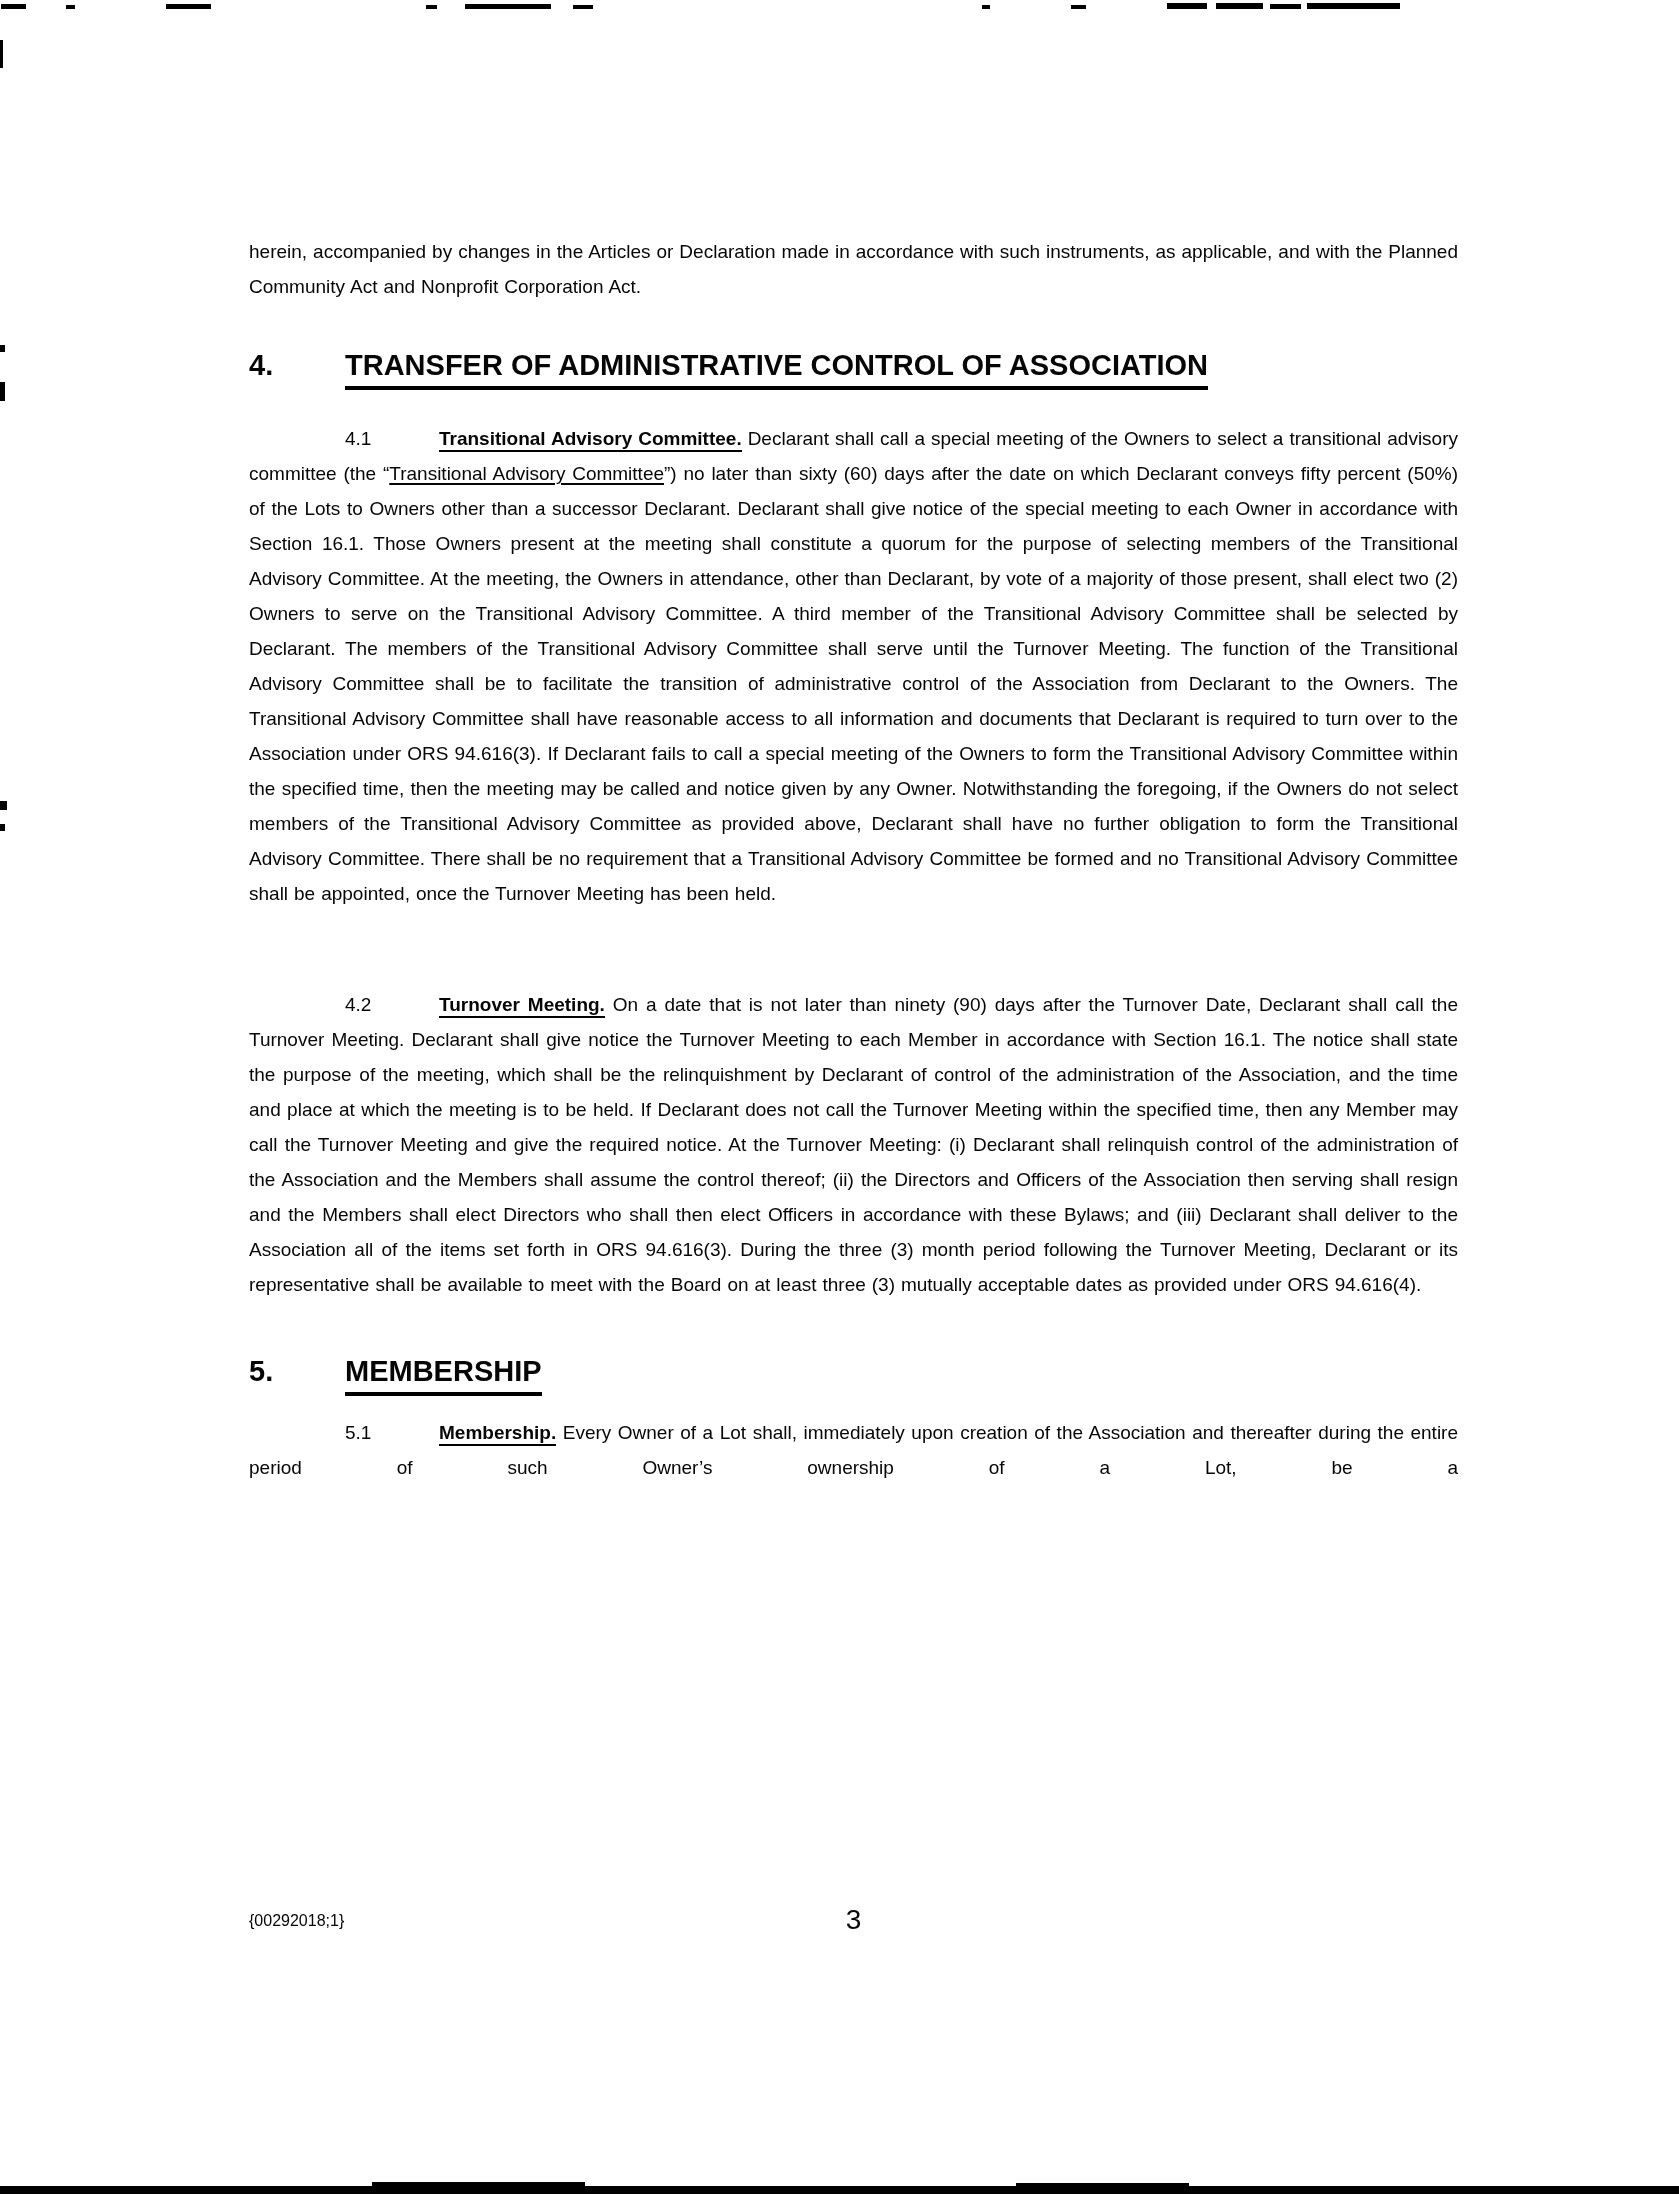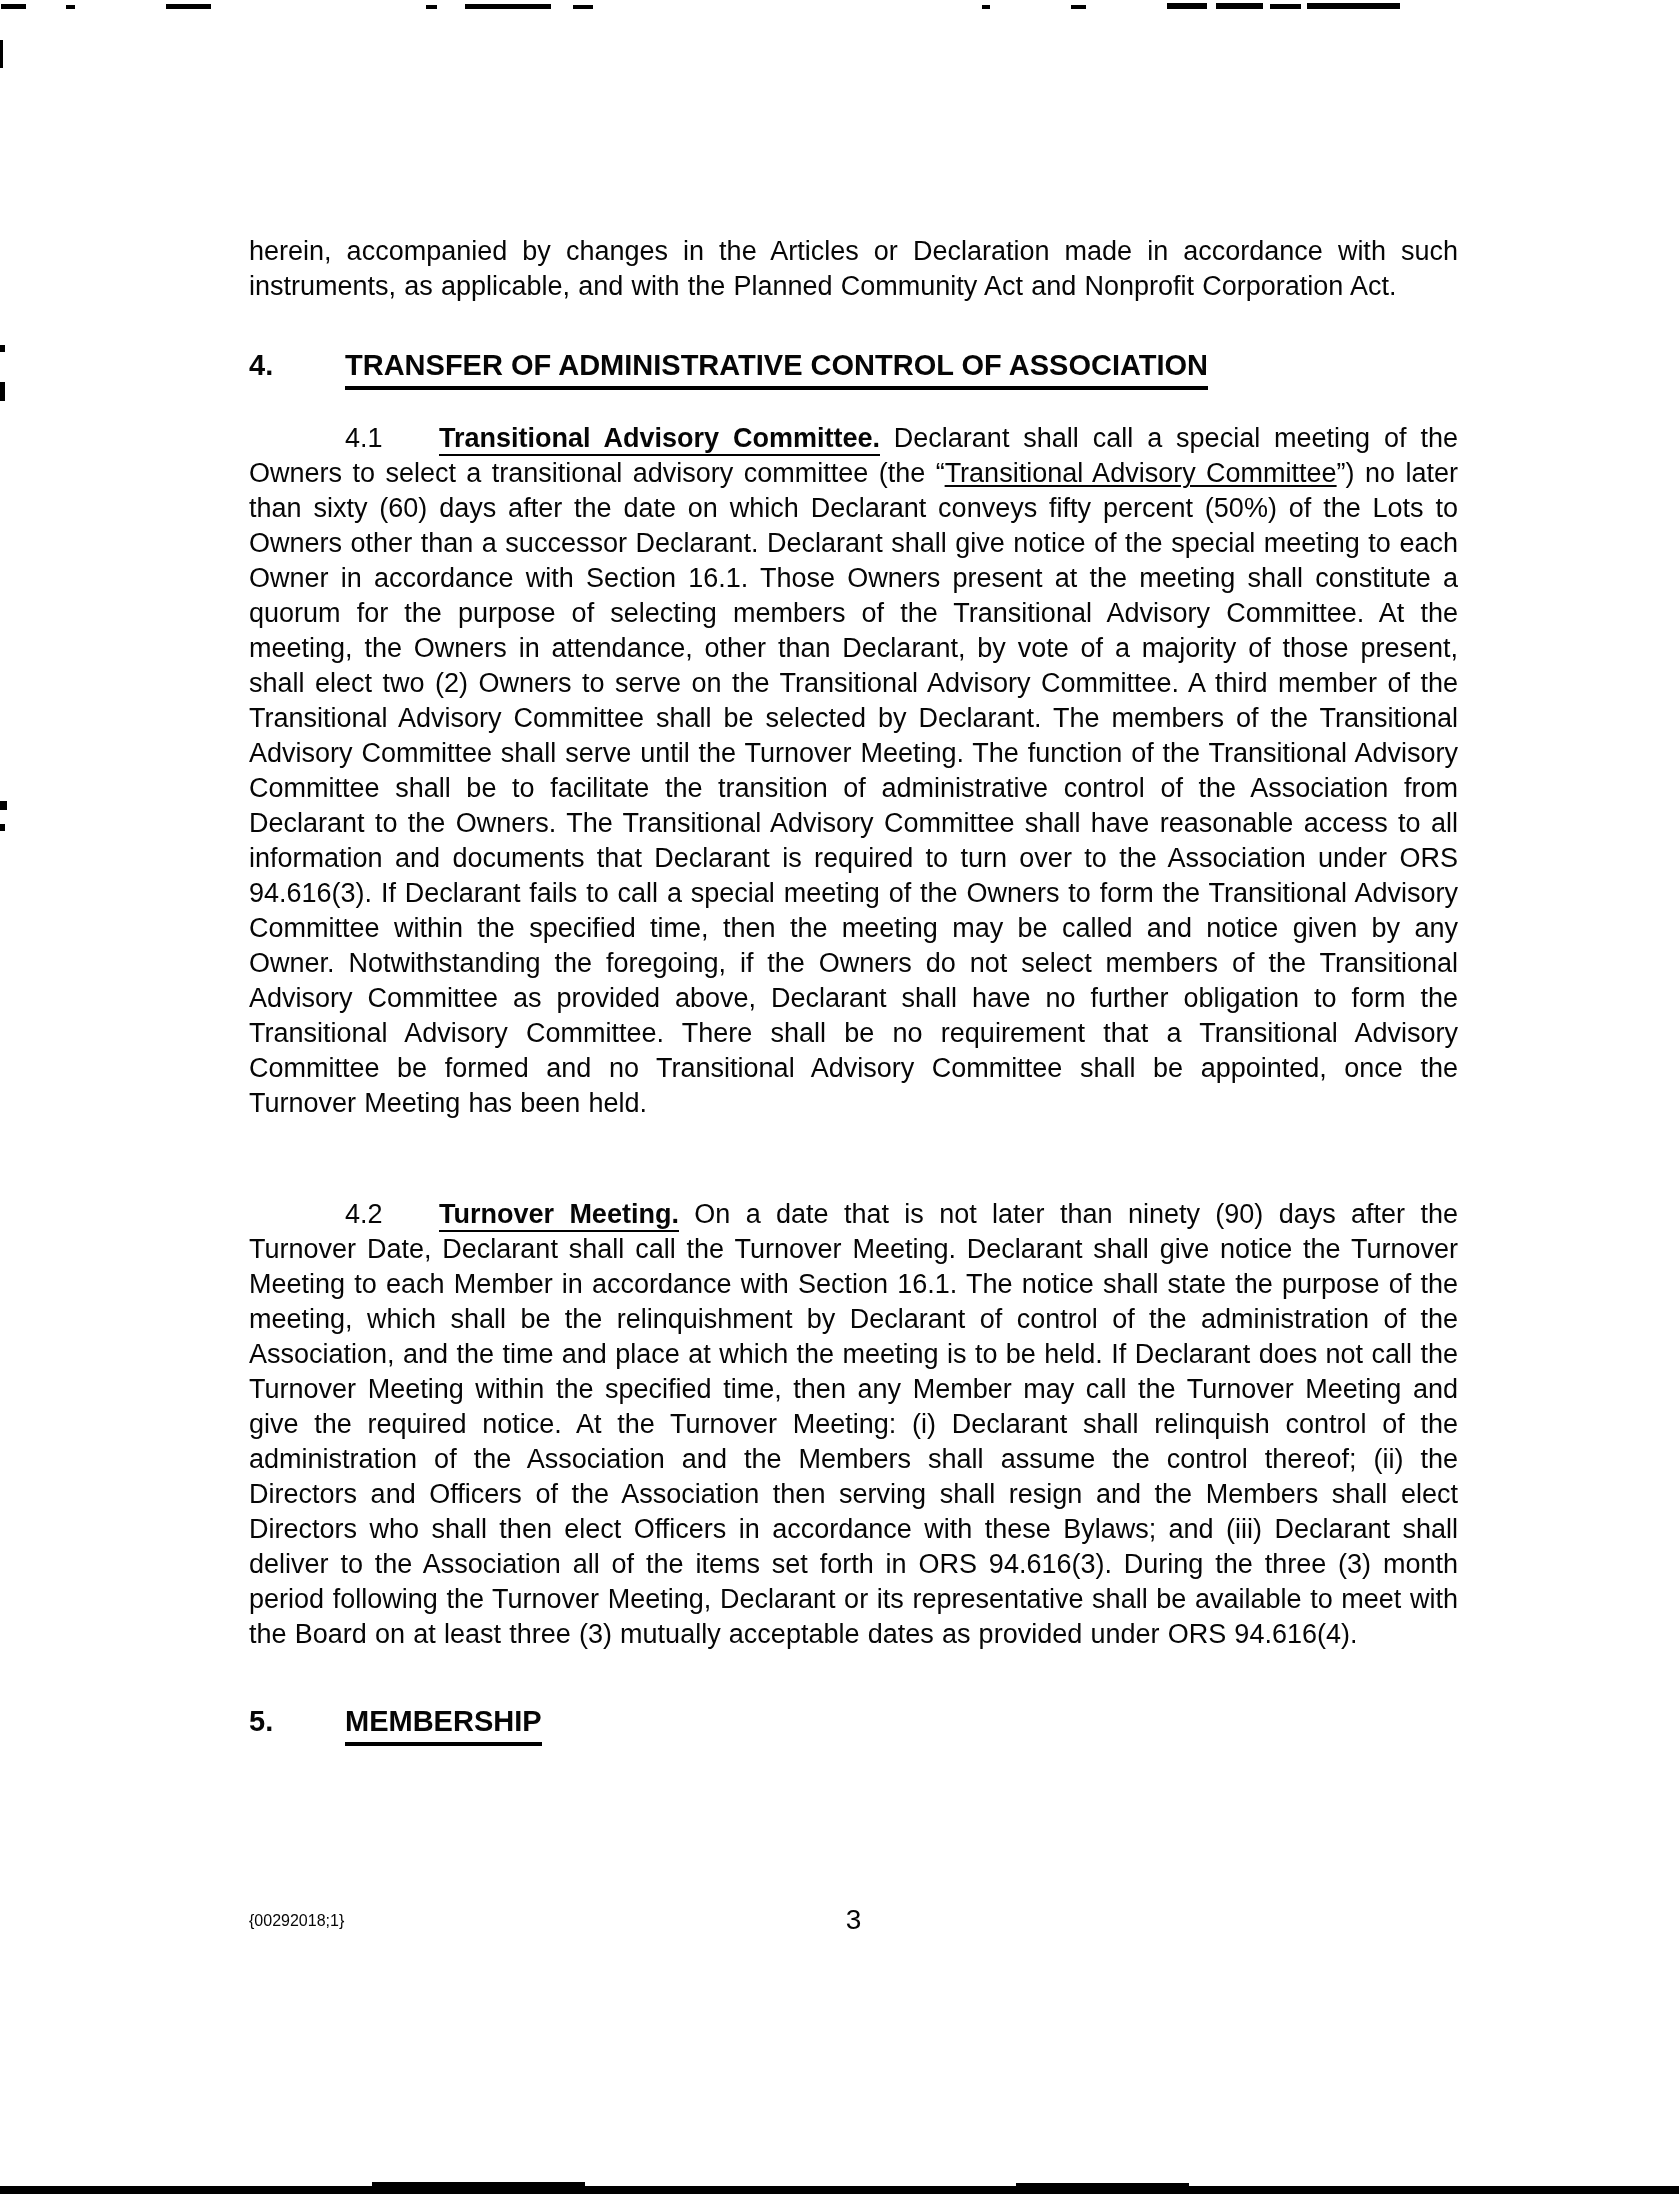--- a/index.html
+++ b/index.html
@@ -20,21 +20,21 @@
     inset: 0;
     background: #ffffff;
   }
   .content {
     position: absolute;
     left: 249px;
     top: 0;
     width: 1209px;
   }
   .body-text {
-    font-size: 27px;
+    font-size: 19px;
     line-height: 35px;
     text-align: justify;
     margin: 0;
     letter-spacing: 0;
     word-spacing: 0.7px;
   }
   .intro {
     margin-top: 234px;
   }
   .para {
@@ -136,20 +136,21 @@
     </div>
 
     <p class="body-text para para-4-1"><span class="pnum">4.1</span><span><span class="seg-heading">Transitional Advisory Committee.</span><span class="seg-plain">  Declarant shall call a special meeting of the Owners to select a transitional advisory committee (the “</span><span class="seg-underline">Transitional Advisory Committee</span><span class="seg-plain">”) no later than sixty (60) days after the date on which Declarant conveys fifty percent (50%) of the Lots to Owners other than a successor Declarant.  Declarant shall give notice of the special meeting to each Owner in accordance with Section 16.1.  Those Owners present at the meeting shall constitute a quorum for the purpose of selecting members of the Transitional Advisory Committee.  At the meeting, the Owners in attendance, other than Declarant, by vote of a majority of those present, shall elect two (2) Owners to serve on the Transitional Advisory Committee.  A third member of the Transitional Advisory Committee shall be selected by Declarant.  The members of the Transitional Advisory Committee shall serve until the Turnover Meeting.  The function of the Transitional Advisory Committee shall be to facilitate the transition of administrative control of the Association from Declarant to the Owners.  The Transitional Advisory Committee shall have reasonable access to all information and documents that Declarant is required to turn over to the Association under ORS 94.616(3).  If Declarant fails to call a special meeting of the Owners to form the Transitional Advisory Committee within the specified time, then the meeting may be called and notice given by any Owner.  Notwithstanding the foregoing, if the Owners do not select members of the Transitional Advisory Committee as provided above, Declarant shall have no further obligation to form the Transitional Advisory Committee.  There shall be no requirement that a Transitional Advisory Committee be formed and no Transitional Advisory Committee shall be appointed, once the Turnover Meeting has been held.</span></span></p>
 
     <p class="body-text para para-4-2"><span class="pnum">4.2</span><span><span class="seg-heading">Turnover Meeting.</span><span class="seg-plain">  On a date that is not later than ninety (90) days after the Turnover Date, Declarant shall call the Turnover Meeting.  Declarant shall give notice the Turnover Meeting to each Member in accordance with Section 16.1.  The notice shall state the purpose of the meeting, which shall be the relinquishment by Declarant of control of the administration of the Association, and the time and place at which the meeting is to be held.  If Declarant does not call the Turnover Meeting within the specified time, then any Member may call the Turnover Meeting and give the required notice.  At the Turnover Meeting: (i) Declarant shall relinquish control of the administration of the Association and the Members shall assume the control thereof; (ii) the Directors and Officers of the Association then serving shall resign and the Members shall elect Directors who shall then elect Officers in accordance with these Bylaws; and (iii) Declarant shall deliver to the Association all of the items set forth in ORS 94.616(3).  During the three (3) month period following the Turnover Meeting, Declarant or its representative shall be available to meet with the Board on at least three (3) mutually acceptable dates as provided under ORS 94.616(4).</span></span></p>
 
     <div class="sec-heading sec-heading-5">
       <span class="num">5.</span><span class="title">MEMBERSHIP</span>
     </div>
 
+    <p class="body-text para para-5-1 continued"><span class="pnum">5.1</span><span><span class="seg-heading">Membership.</span><span class="seg-plain">  Every Owner of a Lot shall, immediately upon creation of the Association and thereafter during the entire period of such Owner’s ownership of a Lot, be a</span></span></p>
 
   </div>
 
   <div class="footer">
     <span class="doc-id">{00292018;1}</span>
     <span class="page-num">3</span>
   </div>
 
 </div>
 

